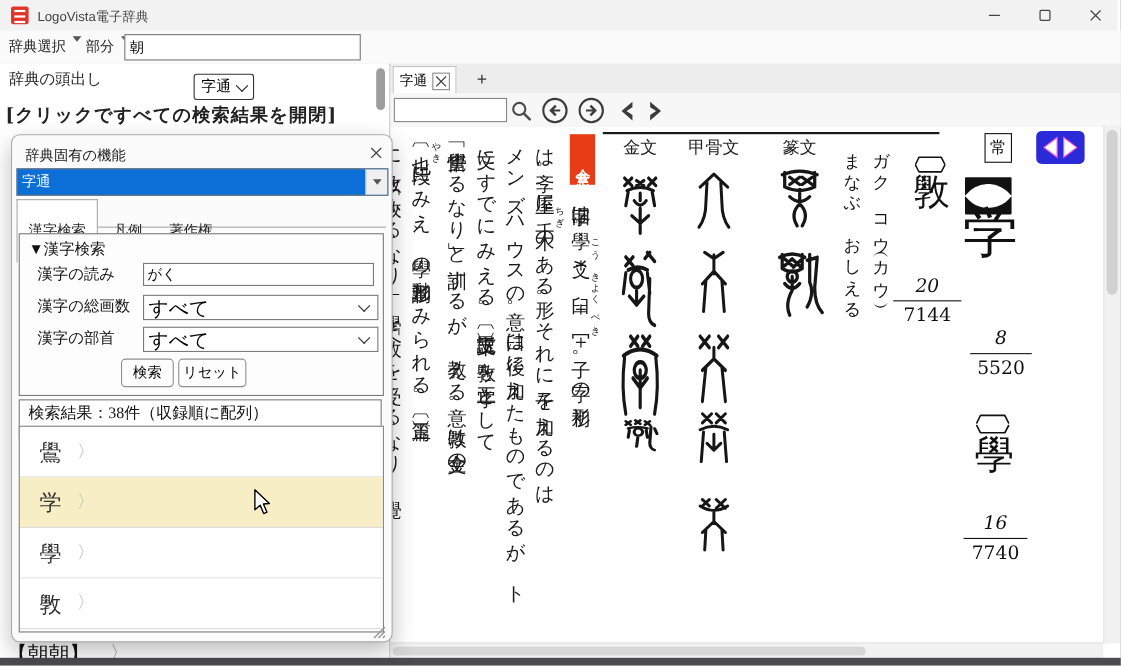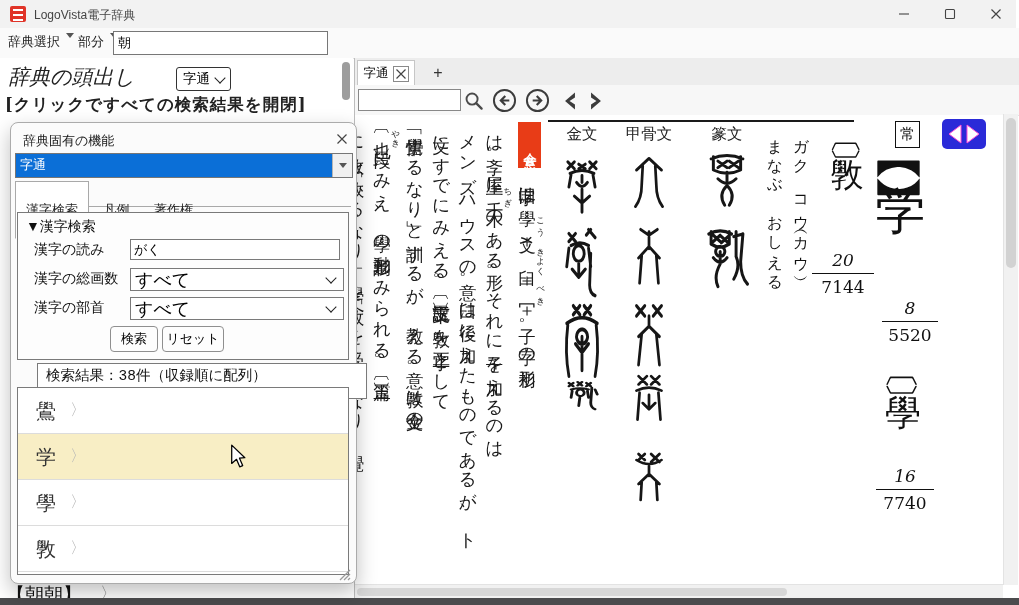--- a/index.html
+++ b/index.html
@@ -13,21 +13,21 @@
   .wctl{position:absolute;top:0;width:46px;height:28px;display:flex;align-items:center;justify-content:center;}
   
   .toolbar{position:absolute;left:0;top:28px;width:1019px;height:30px;background:#fafafa;border-bottom:1px solid #e4e4e4;}
   .ddbtn{position:absolute;top:5px;height:20px;display:flex;align-items:flex-start;gap:6px;font-size:13px;color:#222;cursor:default;}
   .tri{width:0;height:0;border-left:4px solid transparent;border-right:4px solid transparent;border-top:5px solid #555;}
   .searchbox{position:absolute;left:113px;top:31px;width:205px;height:22px;border:1px solid #777;font-size:13px;
              font-family:"Liberation Sans",sans-serif;padding:0 4px;outline:none;}
   .ticon{position:absolute;top:32px;width:22px;height:22px;display:flex;align-items:center;justify-content:center;}
   
   .leftpanel{position:absolute;left:0;top:58px;width:353px;height:540px;background:#fff;}
-  .lp-head{position:absolute;left:8px;top:5px;font-family:"DejaVu Serif",serif;font-size:21px;color:#222;font-style:italic;}
+  .lp-head{position:absolute;left:8px;top:5px;font-family:"DejaVu Serif",serif;font-size:14px;color:#222;}
   .lp-dd{position:absolute;left:176px;top:9px;height:22px;border:1.4px solid #333;border-radius:3px;
          display:flex;align-items:center;gap:6px;padding:0 6px;font-size:13.5px;background:#fff;}
   .chev{width:7px;height:7px;border-right:1.6px solid #222;border-bottom:1.6px solid #222;transform:rotate(45deg);margin-top:-3px;}
   .lp-hint{position:absolute;left:5px;top:36px;font-family:"DejaVu Serif",serif;font-size:16.5px;letter-spacing:1px;color:#222;font-weight:bold;}
   .lp-sb{position:absolute;left:342px;top:4px;width:8px;height:38px;background:#9d9d9d;border-radius:4px;}
   .lp-bottom-item{position:absolute;left:6px;top:524px;font-family:"DejaVu Serif",serif;font-size:19px;color:#111;white-space:nowrap;}
   .lp-bottom-chev{position:absolute;left:100px;top:524px;color:#999;font-size:17px;}
   .panel-divider{position:absolute;left:354px;top:58px;width:1px;height:540px;background:#bdbdbd;}
   
   .tabbar{position:absolute;left:355px;top:58px;width:664px;height:27px;background:#ededed;}
@@ -86,21 +86,21 @@
   .gb-legend{position:absolute;left:8px;top:5px;font-size:14px;color:#111;}
   .gb-label{position:absolute;left:16px;font-size:14px;color:#111;}
   .gb-input{position:absolute;left:112px;top:26px;width:202px;height:19px;border:1px solid #7a7a7a;font-size:13px;
             font-family:"Liberation Sans",sans-serif;padding:0 3px;outline:none;}
   .gb-select{position:absolute;left:112px;width:208px;height:21px;border:1px solid #7a7a7a;background:#fff;
              display:flex;align-items:center;font-size:18px;padding-left:4px;}
   .gb-select .chev{margin-left:auto;margin-right:8px;}
   .gb-btn{position:absolute;top:113px;height:24px;background:#fdfdfd;border:1px solid #8f8f8f;border-radius:4px;
           font-size:13px;display:flex;align-items:center;justify-content:center;font-family:"Liberation Sans",sans-serif;}
   .reshead{position:absolute;left:6px;top:240px;width:330px;height:36px;border:1px solid #7a7a7a;background:#fff;
-           font-family:Liberation Mono, monospace;font-size:14.5px;color:#111;line-height:24px;padding-left:8px;box-sizing:border-box;margin-left:20px;}
+           font-family:Liberation Serif, serif;font-size:14.5px;color:#111;line-height:24px;padding-left:8px;box-sizing:border-box;}
   .reslist{position:absolute;left:6px;top:264px;width:330px;height:186px;border:1px solid #7a7a7a;background:#fff;overflow:hidden;}
   .ritem{position:relative;height:45px;border-bottom:1px solid #dcdcdc;background:#fff;}
   .ritem.sel{background:#f8eec5;}
   .ritem .rk{position:absolute;left:18px;top:10px;font-family:"DejaVu Serif",serif;font-size:20px;color:#333;}
   .ritem .rchev{position:absolute;left:52px;top:12px;font-size:16px;color:#b5b5b5;}
   .rl-sb{position:absolute;right:1px;top:1px;width:8px;height:42px;background:#8f8f8f;border-radius:4px;}
   .grip{position:absolute;left:326px;top:444px;width:14px;height:14px;}
   
   #cursor{position:absolute;left:228px;top:444px;z-index:100;}
 </style>

